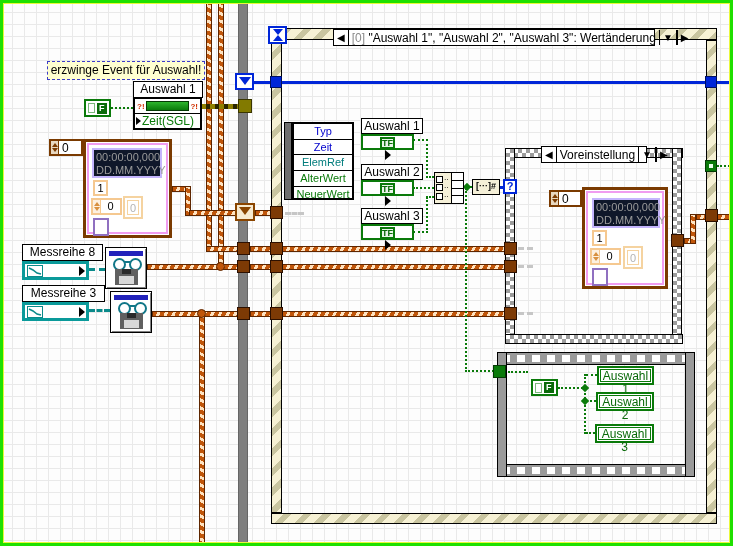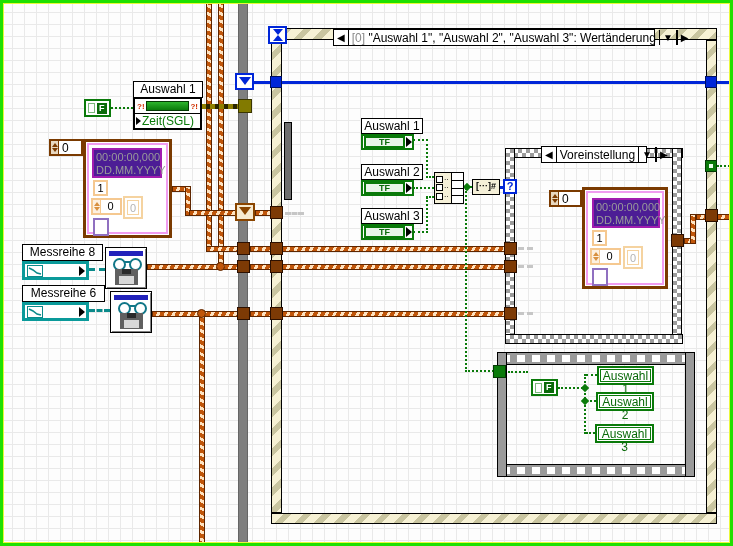--- a/index.html
+++ b/index.html
@@ -58,40 +58,40 @@
   .hg2{width:0;height:0;margin:0 auto;border-left:5px solid transparent;border-right:5px solid transparent;border-bottom:6px solid #0026d8;}
   
   .edn{background:#fff;border:2px solid #000;z-index:5;}
   .edn .row{height:14.7px;border-bottom:1px solid #000;font-size:11px;text-align:center;line-height:14px;}
   .edn .row:last-child{border-bottom:0;}
   .edn .row:nth-child(1),.edn .row:nth-child(2){color:#0000cc;}
   .edn .row:nth-child(3){color:#007c7c;}
   .edn .row:nth-child(4),.edn .row:nth-child(5){color:#0a7a0a;}
   .edntab{background:#6e6e6e;border:1px solid #000;z-index:5;}
   
-  .tf{border:2px solid #0a7a0a;background:#fff;z-index:5;display:flex;align-items:center;}
+  .tf{border:2px solid #0a7a0a;background:#fff;z-index:5;display:flex;align-items:center;flex-direction:column;}
   .tf .inner{flex:1;border:2px solid #0a7a0a;margin:1px;font-size:9px;font-weight:bold;color:#0a6a0a;text-align:center;line-height:8px;background:#eaf5ea;}
   .tf .out{width:0;height:0;border-top:5px solid transparent;border-bottom:5px solid transparent;border-left:6px solid #000;}
   
   .locv{border:2px solid #0a7a0a;background:#fff;z-index:5;padding:1px;}
   .locv .in{border:1px solid #0a7a0a;font-size:12px;color:#0a6a0a;text-align:center;line-height:13px;height:100%;box-sizing:border-box;}
   
   .fconst{border:2px solid #0a7a0a;background:#fff;z-index:5;display:flex;align-items:center;padding:0 2px;gap:2px;}
   .fconst .mini{width:5px;height:8px;border:1px solid #7ab87a;}
   .fconst .fbox{width:11px;height:11px;background:#0a6a0a;color:#fff;font-size:9px;font-weight:bold;text-align:center;line-height:11px;}
   
   .numc{border:2px solid #7a3a00;background:#fff;z-index:5;display:flex;align-items:center;}
   .spin{width:7px;display:flex;flex-direction:column;justify-content:center;gap:1px;border-right:1px solid #7a3a00;height:100%;background:#e8d8c0;}
   .spin b{width:0;height:0;margin:0 auto;border-left:3px solid transparent;border-right:3px solid transparent;}
   .spin .up{border-bottom:4px solid #7a3a00;}
   .spin .dn{border-top:4px solid #7a3a00;}
   .numc .val{flex:1;font-size:12px;text-align:left;padding-left:3px;}
   .arr{border:3px solid #7a3a00;background:#fff;z-index:5;}
   .clus{position:absolute;inset:1px;border:2px solid #f09cf0;}
-  .tstamp{border:2px solid #a21caf;color:#9a9a9a;font-size:11px;line-height:13px;padding:1px 2px;background:#4c1d95;white-space:nowrap;}
+  .tstamp{border:2px solid #c4b5fd;color:#9a9a9a;font-size:11px;line-height:13px;padding:1px 2px;background:#0f172a;white-space:nowrap;}
   .peach{border:2px solid #f5c890;background:#fff;font-size:11px;line-height:12px;text-align:center;}
   .peach2{border:2px solid #f5d3a0;background:#fff;color:#b4b4b4;font-size:11px;text-align:center;box-shadow:inset 0 0 0 2px #fff,inset 0 0 0 3px #f5d3a0;}
   .spinp{width:7px;display:flex;flex-direction:column;justify-content:center;gap:1px;border-right:1px solid #f5c890;height:100%;background:#fdf0e0;float:left;}
   .spinp b{width:0;height:0;margin:0 auto;border-left:3px solid transparent;border-right:3px solid transparent;}
   .spinp .up{border-bottom:4px solid #d89040;}
   .spinp .dn{border-top:4px solid #d89040;}
   .purp{border:2px solid #9070c0;background:#fff;}
   
   .pnode{border:2px solid #000;background:#fff;z-index:5;}
   .pnode .r1{height:14px;border-bottom:1px solid #000;display:flex;align-items:center;padding:0 2px;gap:1px;}
@@ -258,20 +258,21 @@
   <div class="abs tun" style="left:504px;top:260px;width:13px;height:13px;"></div>
   <div class="abs tun" style="left:504px;top:307px;width:13px;height:13px;"></div>
   <div class="abs tun" style="left:671px;top:234px;width:13px;height:13px;"></div>
   <div class="abs tun-b" style="left:705px;top:76px;width:12px;height:12px;"></div>
   <div class="abs tun-g" style="left:705px;top:160px;width:12px;height:12px;">
       <i></i>
     </div>
   <div class="abs tun" style="left:705px;top:209px;width:13px;height:13px;"></div>
   <div class="abs tun-g" style="left:493px;top:365px;width:13px;height:13px;"></div>
 
+  <div class="abs freelbl" style="left:47px;top:61px;width:158px;height:19px;">erzwinge Event für Auswahl!</div>
 
   <div class="abs lbl" style="left:133px;top:81px;width:70px;height:17px;">Auswahl 1</div>
   <div class="abs pnode" style="left:133px;top:97px;width:69px;height:33px;">
     <div class="r1">
       <span class="qm">?!</span>
       <span class="bar"></span>
       <span class="qm">?!</span>
     </div>
     <div class="r2">
       <span class="wr"></span>
@@ -321,39 +322,46 @@
   <div class="abs vi" style="left:105px;top:247px;width:42px;height:42px;">
     <div class="tbar"></div>
     <div class="lens" style="left:7px;"></div>
     <div class="lens" style="left:23px;"></div>
     <div class="bridge"></div>
     <div class="disk"></div>
     <div class="shut"></div>
     <div class="dlabel"></div>
   </div>
 
-  <div class="abs lbl" style="left:22px;top:285px;width:83px;height:17px;">Messreihe 6</div>
+  <div class="abs lbl" style="left:22px;top:285px;width:83px;height:17px;">Messreihe 3</div>
   <div class="abs wfterm" style="left:22px;top:302px;width:67px;height:19px;">
     <svg width="16" height="12" viewBox="0 0 16 12">
         <rect x="0.5" y="0.5" width="15" height="11" fill="#fff" stroke="#0a8a8a"></rect>
         <polyline points="2,3 6,5 10,8 14,9" fill="none" stroke="#0a8a8a" stroke-width="1.5"></polyline>
       </svg>
     <span class="out"></span>
   </div>
   <div class="abs vi" style="left:110px;top:291px;width:42px;height:42px;">
     <div class="tbar"></div>
     <div class="lens" style="left:7px;"></div>
     <div class="lens" style="left:23px;"></div>
     <div class="bridge"></div>
     <div class="disk"></div>
     <div class="shut"></div>
     <div class="dlabel"></div>
   </div>
 
   <div class="abs edntab" style="left:284px;top:122px;width:8px;height:78px;"></div>
+  <div class="abs edn" style="left:292px;top:122px;width:62px;height:78px;">
+    <div class="row">Typ</div>
+    <div class="row">Zeit</div>
+    <div class="row">ElemRef</div>
+    <div class="row">AlterWert</div>
+    <div class="row">NeuerWert</div>
+  </div>
 
   <div class="abs lbl" style="left:361px;top:118px;width:62px;height:16px;">Auswahl 1</div>
   <div class="abs tf" style="left:361px;top:134px;width:53px;height:16px;">
     <span class="inner">TF</span>
       <span class="out"></span>
   </div>
   <div class="abs lbl" style="left:361px;top:164px;width:62px;height:16px;">Auswahl 2</div>
   <div class="abs tf" style="left:361px;top:180px;width:53px;height:16px;">
     <span class="inner">TF</span>
       <span class="out"></span>

